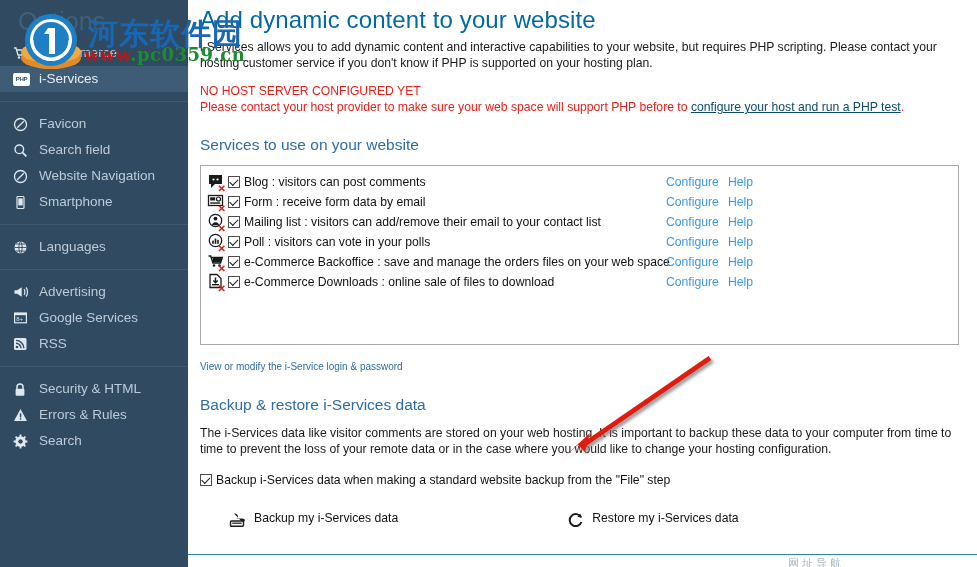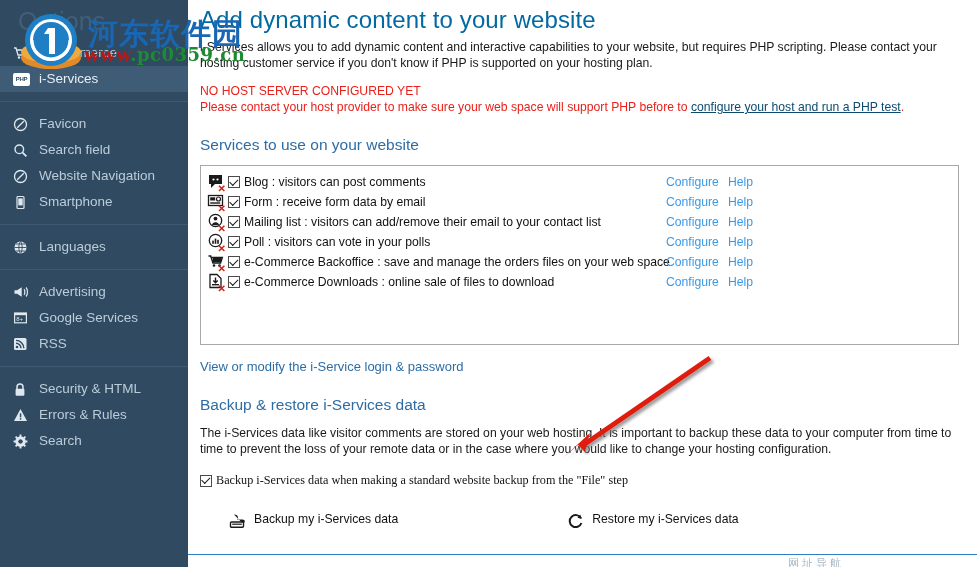--- a/index.html
+++ b/index.html
@@ -187,40 +187,39 @@
     color: #3a9ae8;
     font-size: 12.2px;
     text-decoration: none;
     line-height: 16px;
   }
   .lnk-configure { position: absolute; left: 465px; }
   .lnk-help { position: absolute; left: 527px; }
 
   .viewmod {
     margin-top: 14px;
-    font-size: 13px;
+    font-size: 10px;
     color: #2e6da4;
     text-decoration: none;
     display: inline-block;
     line-height: 16px;
   }
   .body-p {
     font-size: 12.2px;
     color: #1a1a1a;
     line-height: 16px;
     margin-top: 10px;
     max-width: 752px;
   }
   .opt-row {
     margin-top: 16px;
     display: flex;
     align-items: center;
     font-size: 12.2px;
     color: #111;
-    font-family: Liberation Serif, serif;
   }
   .actions {
     margin-top: 24px;
     display: flex;
     align-items: center;
     padding-left: 28px;
   }
   .act {
     display: flex;
     align-items: flex-start;

